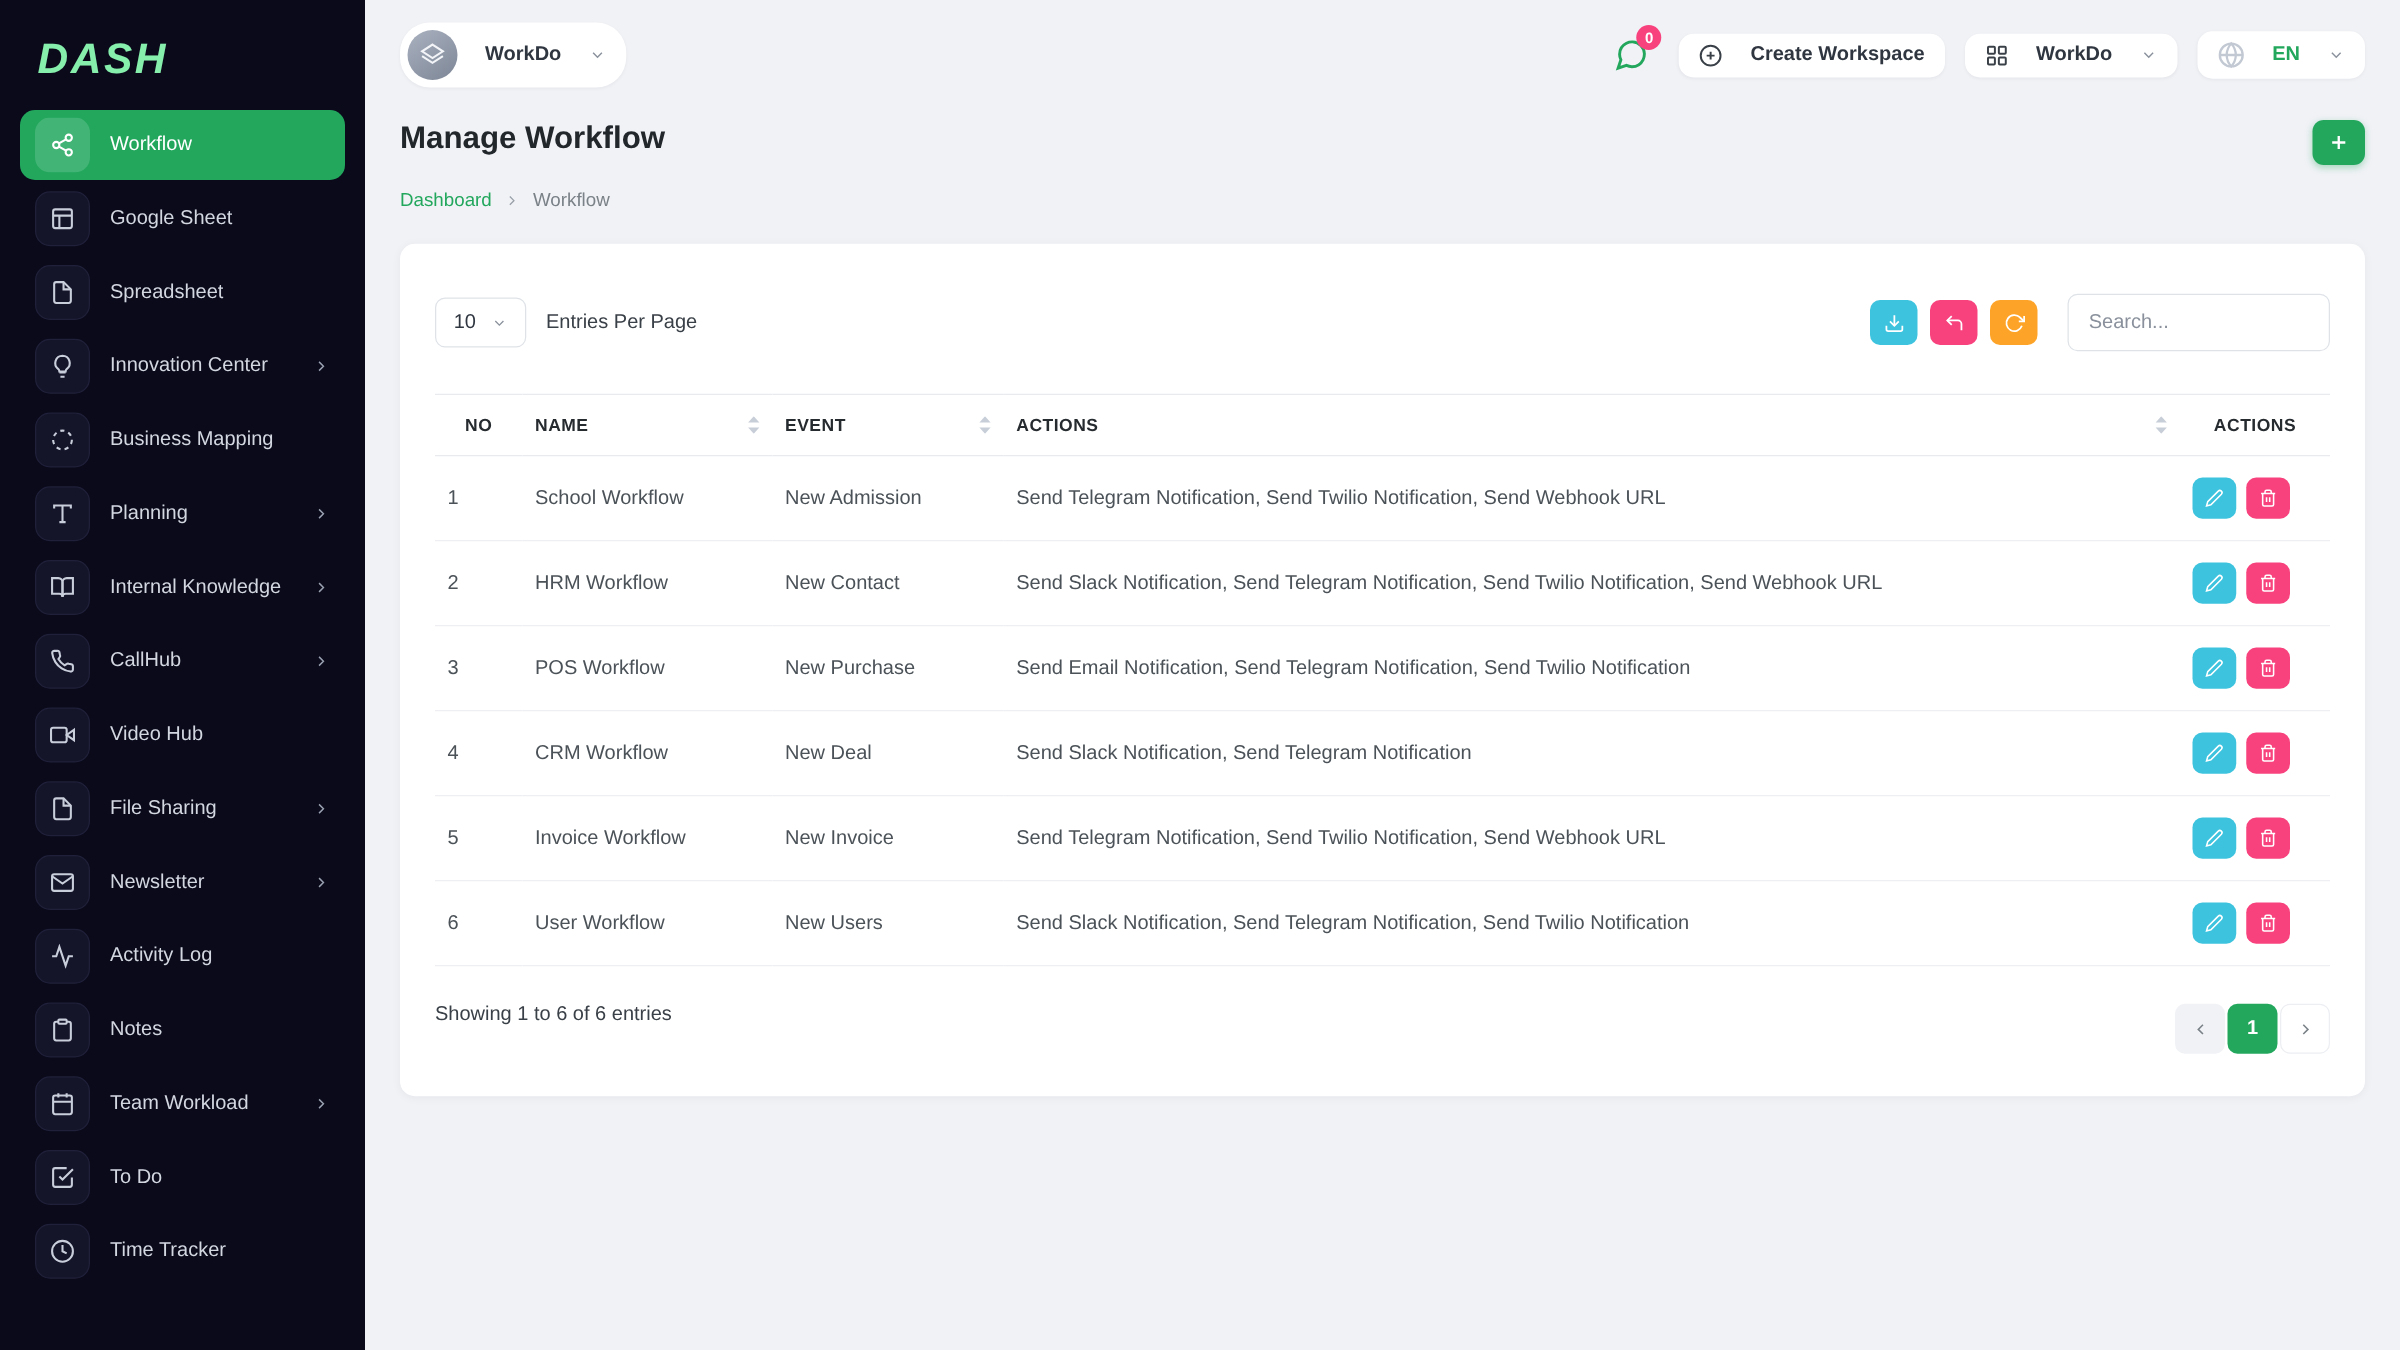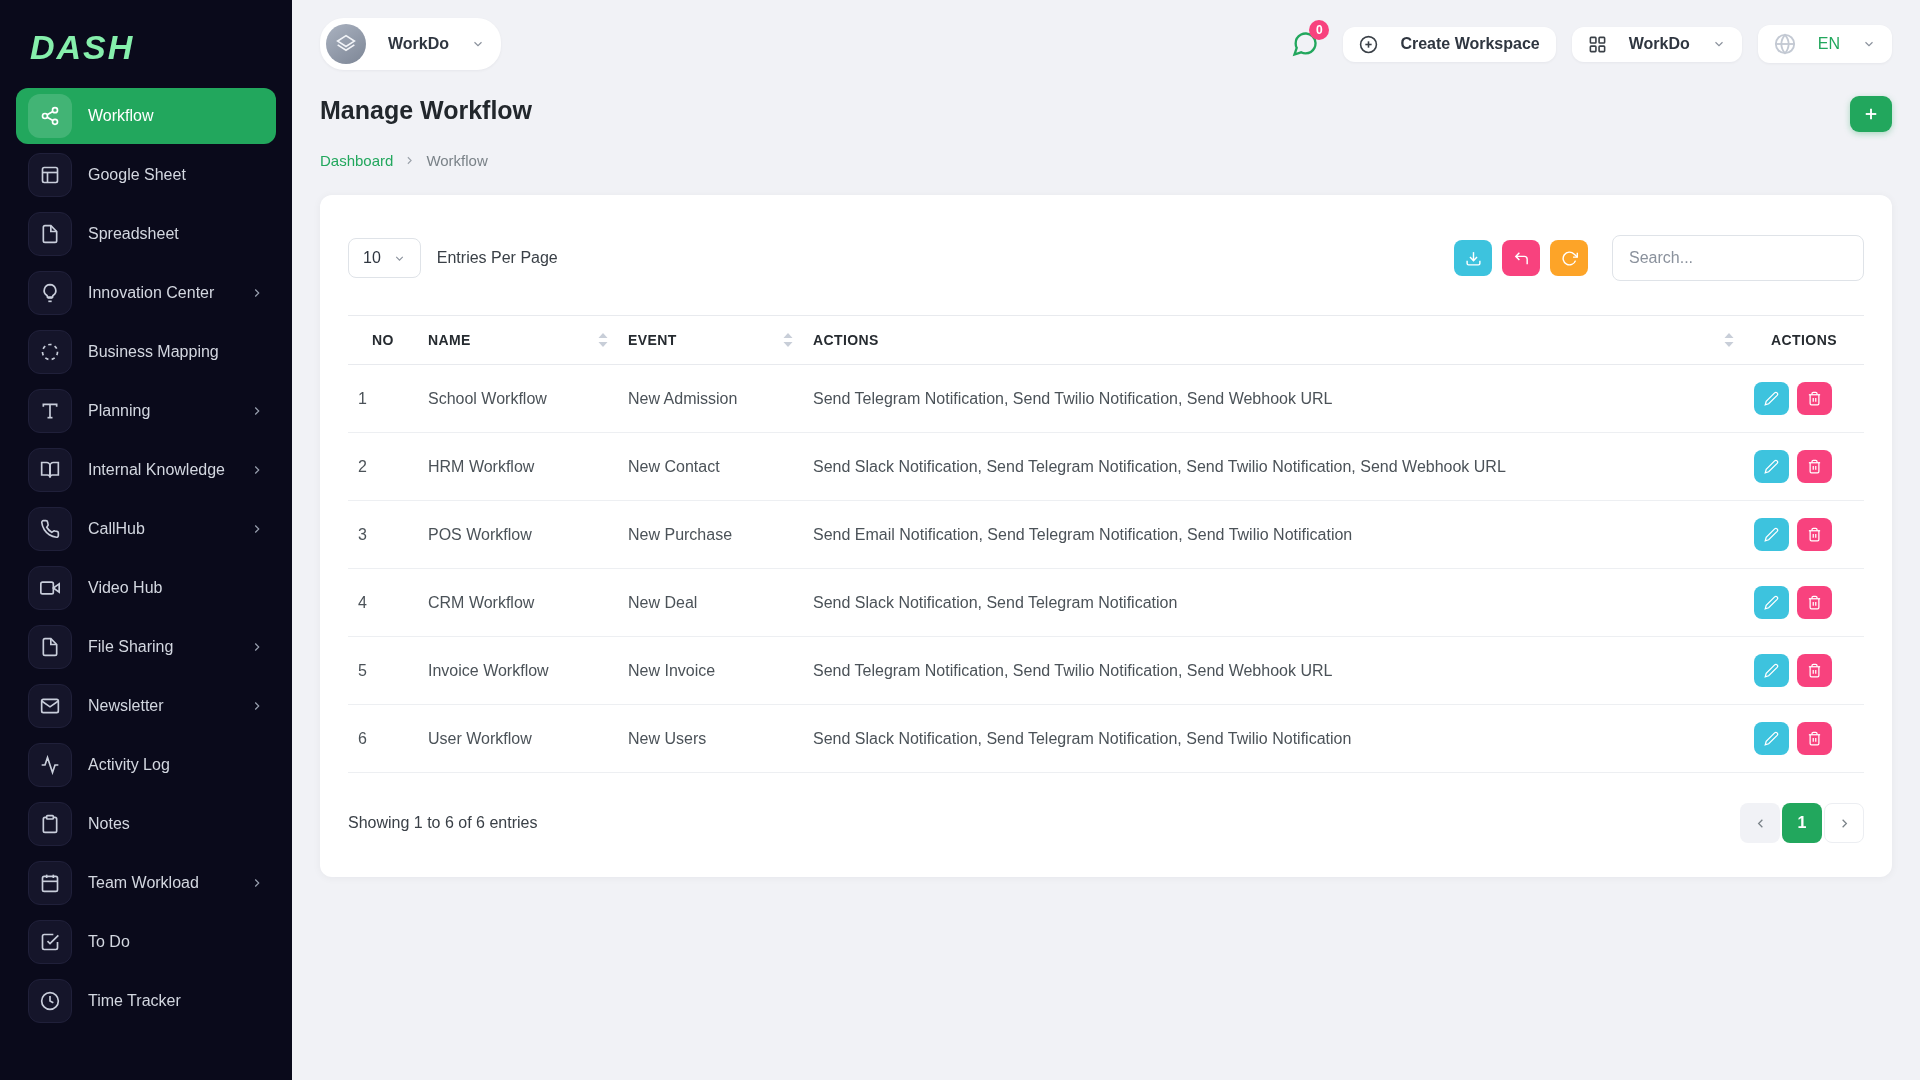--- a/index.html
+++ b/index.html
@@ -57,21 +57,21 @@
     background:linear-gradient(145deg,#aab2c0,#7d8696);
     display:flex; align-items:center; justify-content:center; color:#f2f4f8;
   }
   .topbar-right { display:flex; align-items:center; gap:16px; }
   .icon-btn-msg { position:relative; background:transparent; border:none; cursor:pointer; padding:8px; }
   .badge {
     position:absolute; top:-2px; right:-2px; min-width:20px; height:20px; border-radius:10px;
     background:#f8427e; color:#fff; font-size:12px; font-weight:700;
     display:flex; align-items:center; justify-content:center; padding:0 5px;
   }
-  .lang-label { color:#22a75d; font-weight:400; }
+  .lang-label { color:#22a75d; font-weight:700; }
   .chev-gray { color:#8a919c; }
 
   .page-head { display:flex; align-items:flex-start; justify-content:space-between; padding:14px 28px 0; }
   .page-title { font-size:25px; font-weight:700; color:#22272c; }
   .breadcrumb { display:flex; align-items:center; gap:10px; margin-top:27px; font-size:15px; }
   .breadcrumb .home { color:#22a75d; cursor:pointer; text-decoration:none; }
   .breadcrumb .sep { color:#9aa1a9; }
   .breadcrumb .current { color:#7a8288; }
   .add-btn {
     width:42px; height:36px; border-radius:9px; background:#22a75d; border:none; cursor:pointer;
@@ -93,21 +93,21 @@
   .entries-label { margin-left:16px; font-size:16px; color:#3a4047; }
   .toolbar-right { margin-left:auto; display:flex; align-items:center; gap:10px; }
   .tool-btn {
     width:38px; height:36px; border:none; border-radius:8px; cursor:pointer;
     display:flex; align-items:center; justify-content:center; color:#fff;
   }
   .tool-btn.cyan { background:#3dc3de; }
   .tool-btn.pink { background:#f8427e; }
   .tool-btn.orange { background:#fda428; }
   .search-input {
-    margin-left:14px; width:252px; height:46px; border:1px solid #dfe3e8; border-radius:8px;
+    margin-left:14px; width:210px; height:46px; border:1px solid #dfe3e8; border-radius:8px;
     padding:0 16px; font-size:16px; font-family:"Liberation Sans", sans-serif; color:#2f3640;
     outline:none; background:#fff;
   }
   .search-input::placeholder { color:#8a919c; }
 
   
   table { width:100%; border-collapse:collapse; margin-top:34px; }
   thead th {
     text-align:center; font-size:14px; font-weight:700; letter-spacing:.4px;
     color:#262b30; text-transform:uppercase;
@@ -123,21 +123,21 @@
   .col-event { width:185px; }
   .col-rowactions { width:120px; }
   .row-actions { display:flex; gap:8px; }
   .mini-btn {
     width:35px; height:33px; border:none; border-radius:8px; cursor:pointer;
     display:flex; align-items:center; justify-content:center; color:#fff;
   }
   .mini-btn.edit { background:#3dc3de; }
   .mini-btn.del { background:#f8427e; }
 
-  .card-footer { display:flex; align-items:center; justify-content:space-between; margin-top:30px; }
+  .card-footer { display:flex; align-items:flex-start; justify-content:space-between; margin-top:30px; }
   .showing { font-size:16px; color:#3a4047; }
   .pagination { display:flex; align-items:center; gap:2px; }
   .page-btn {
     width:40px; height:40px; border:none; border-radius:8px; cursor:pointer;
     display:flex; align-items:center; justify-content:center;
     background:#f1f2f6; color:#7a8288; font-size:16px;
   }
   .page-btn.current { background:#22a75d; color:#fff; font-weight:700; }
   .page-btn.next { background:#ffffff; border:1px solid #eceef2; }
 </style>

